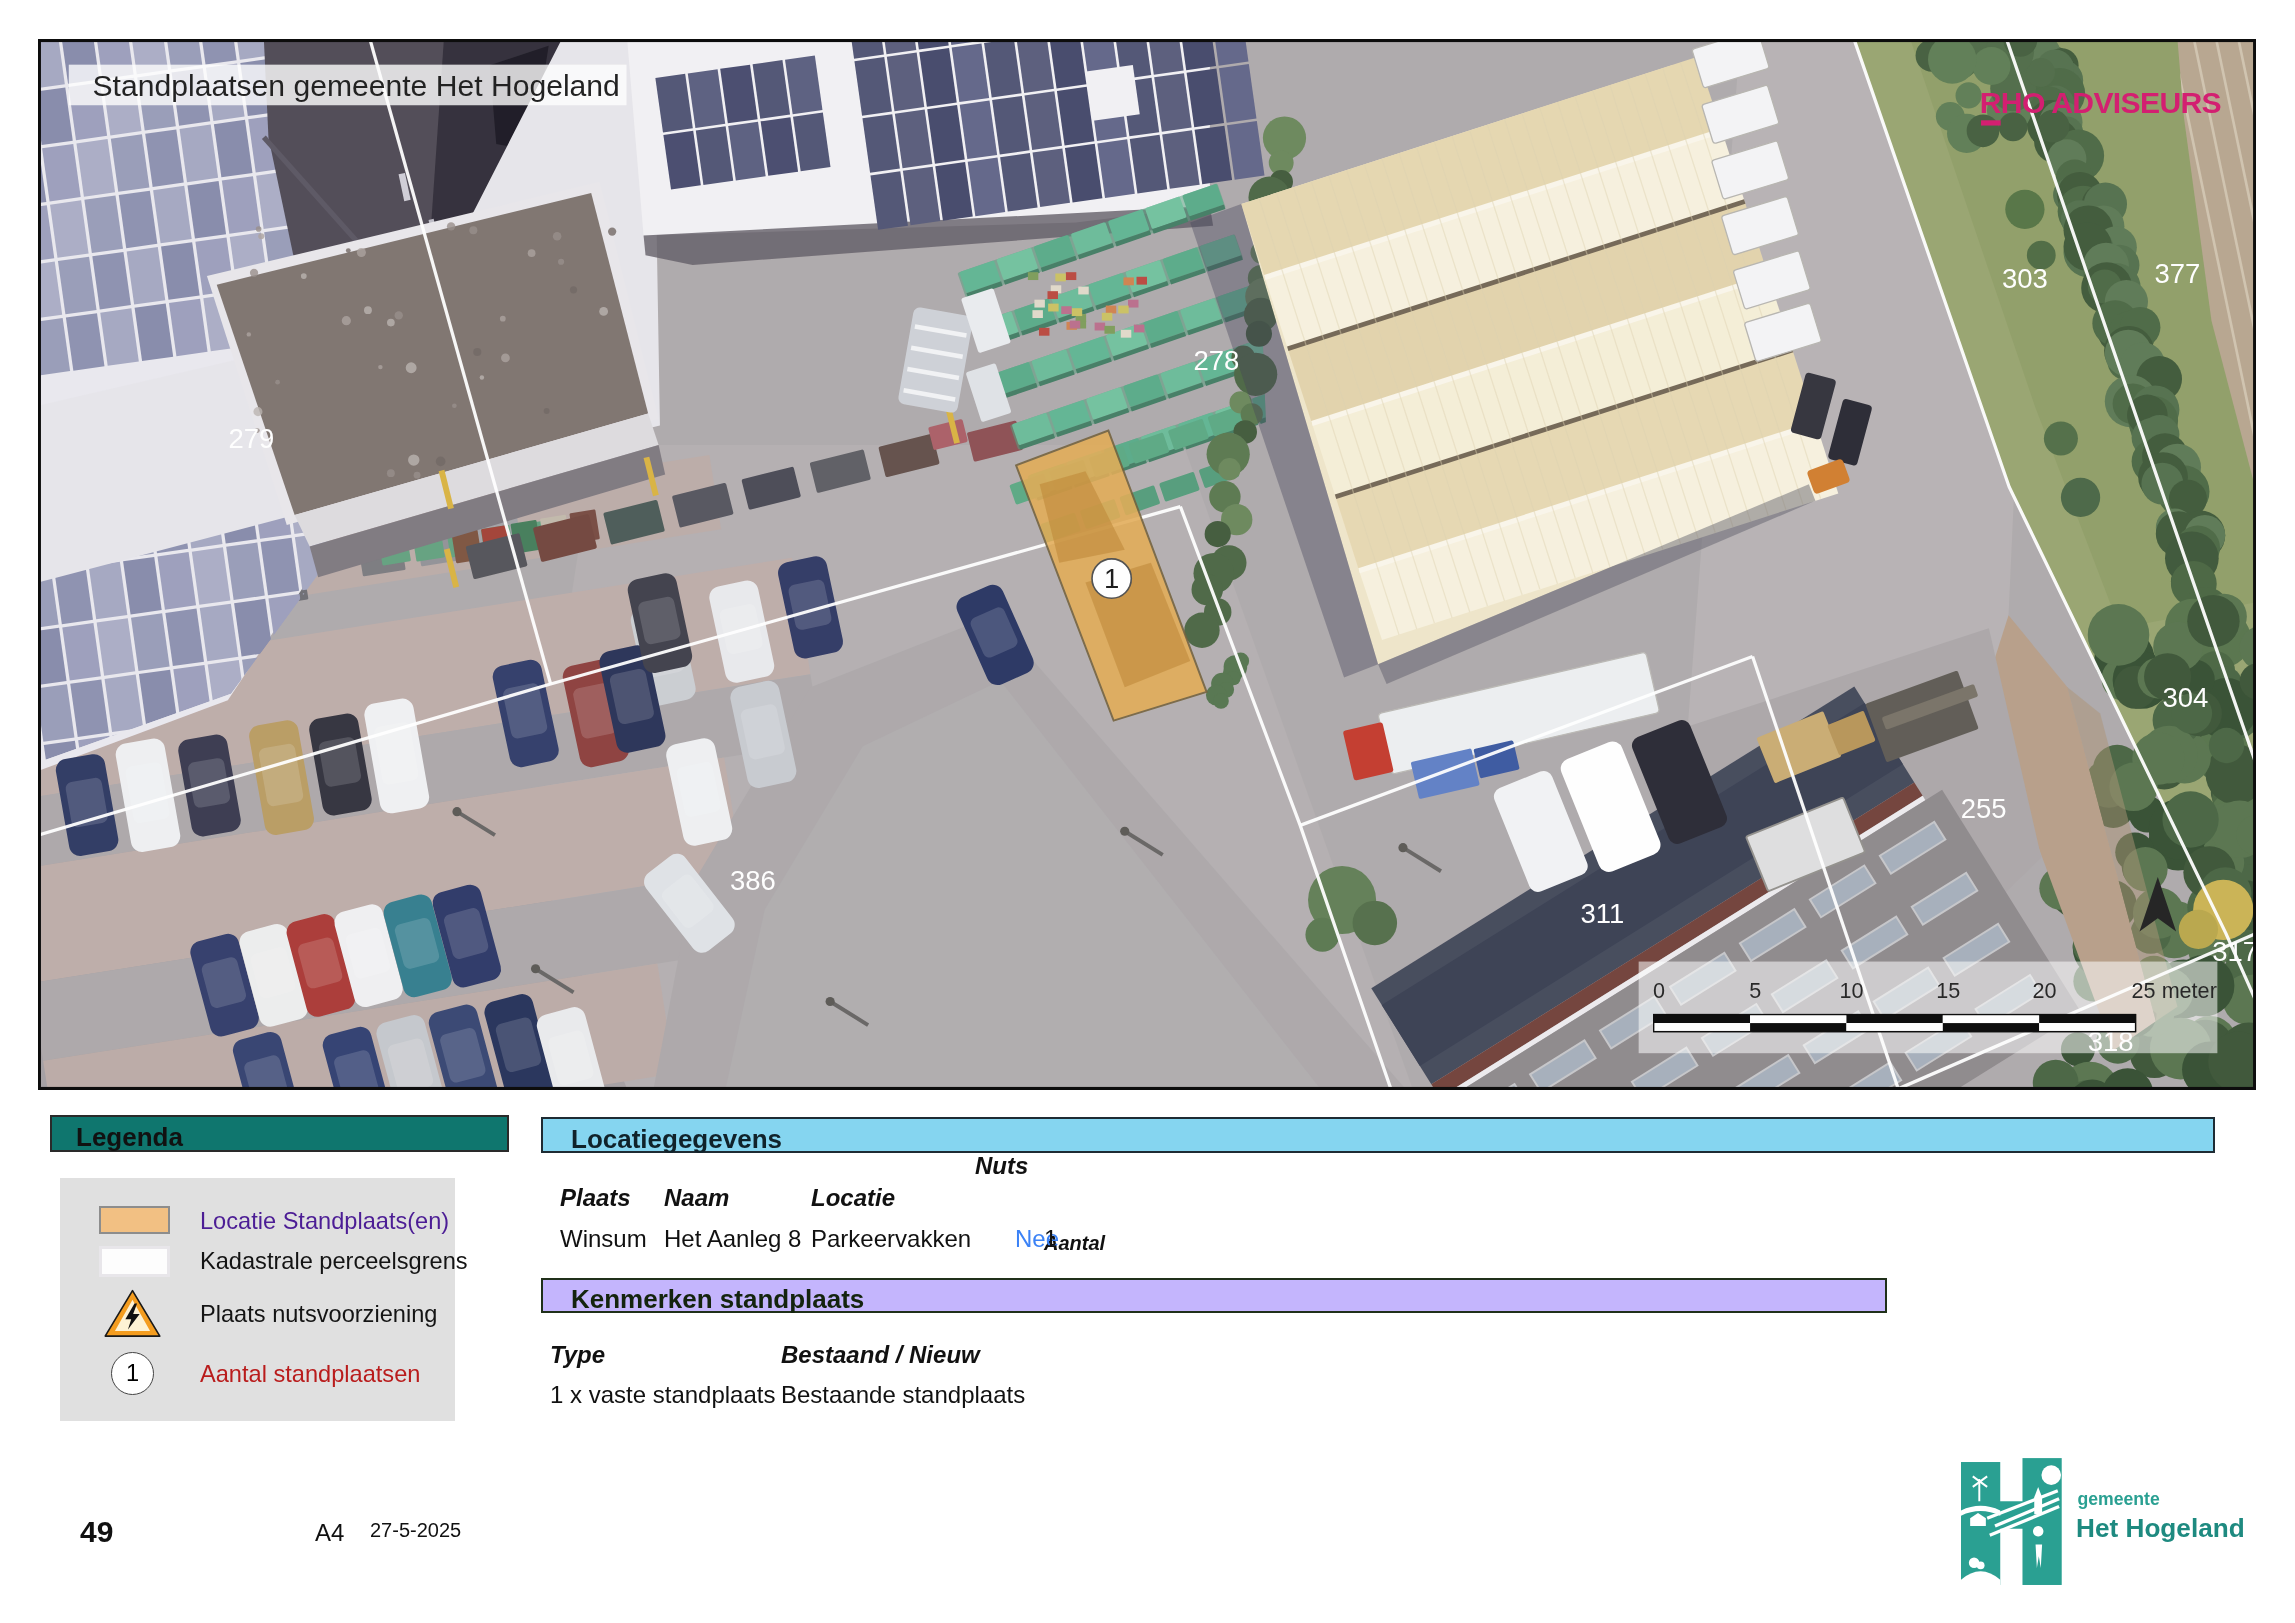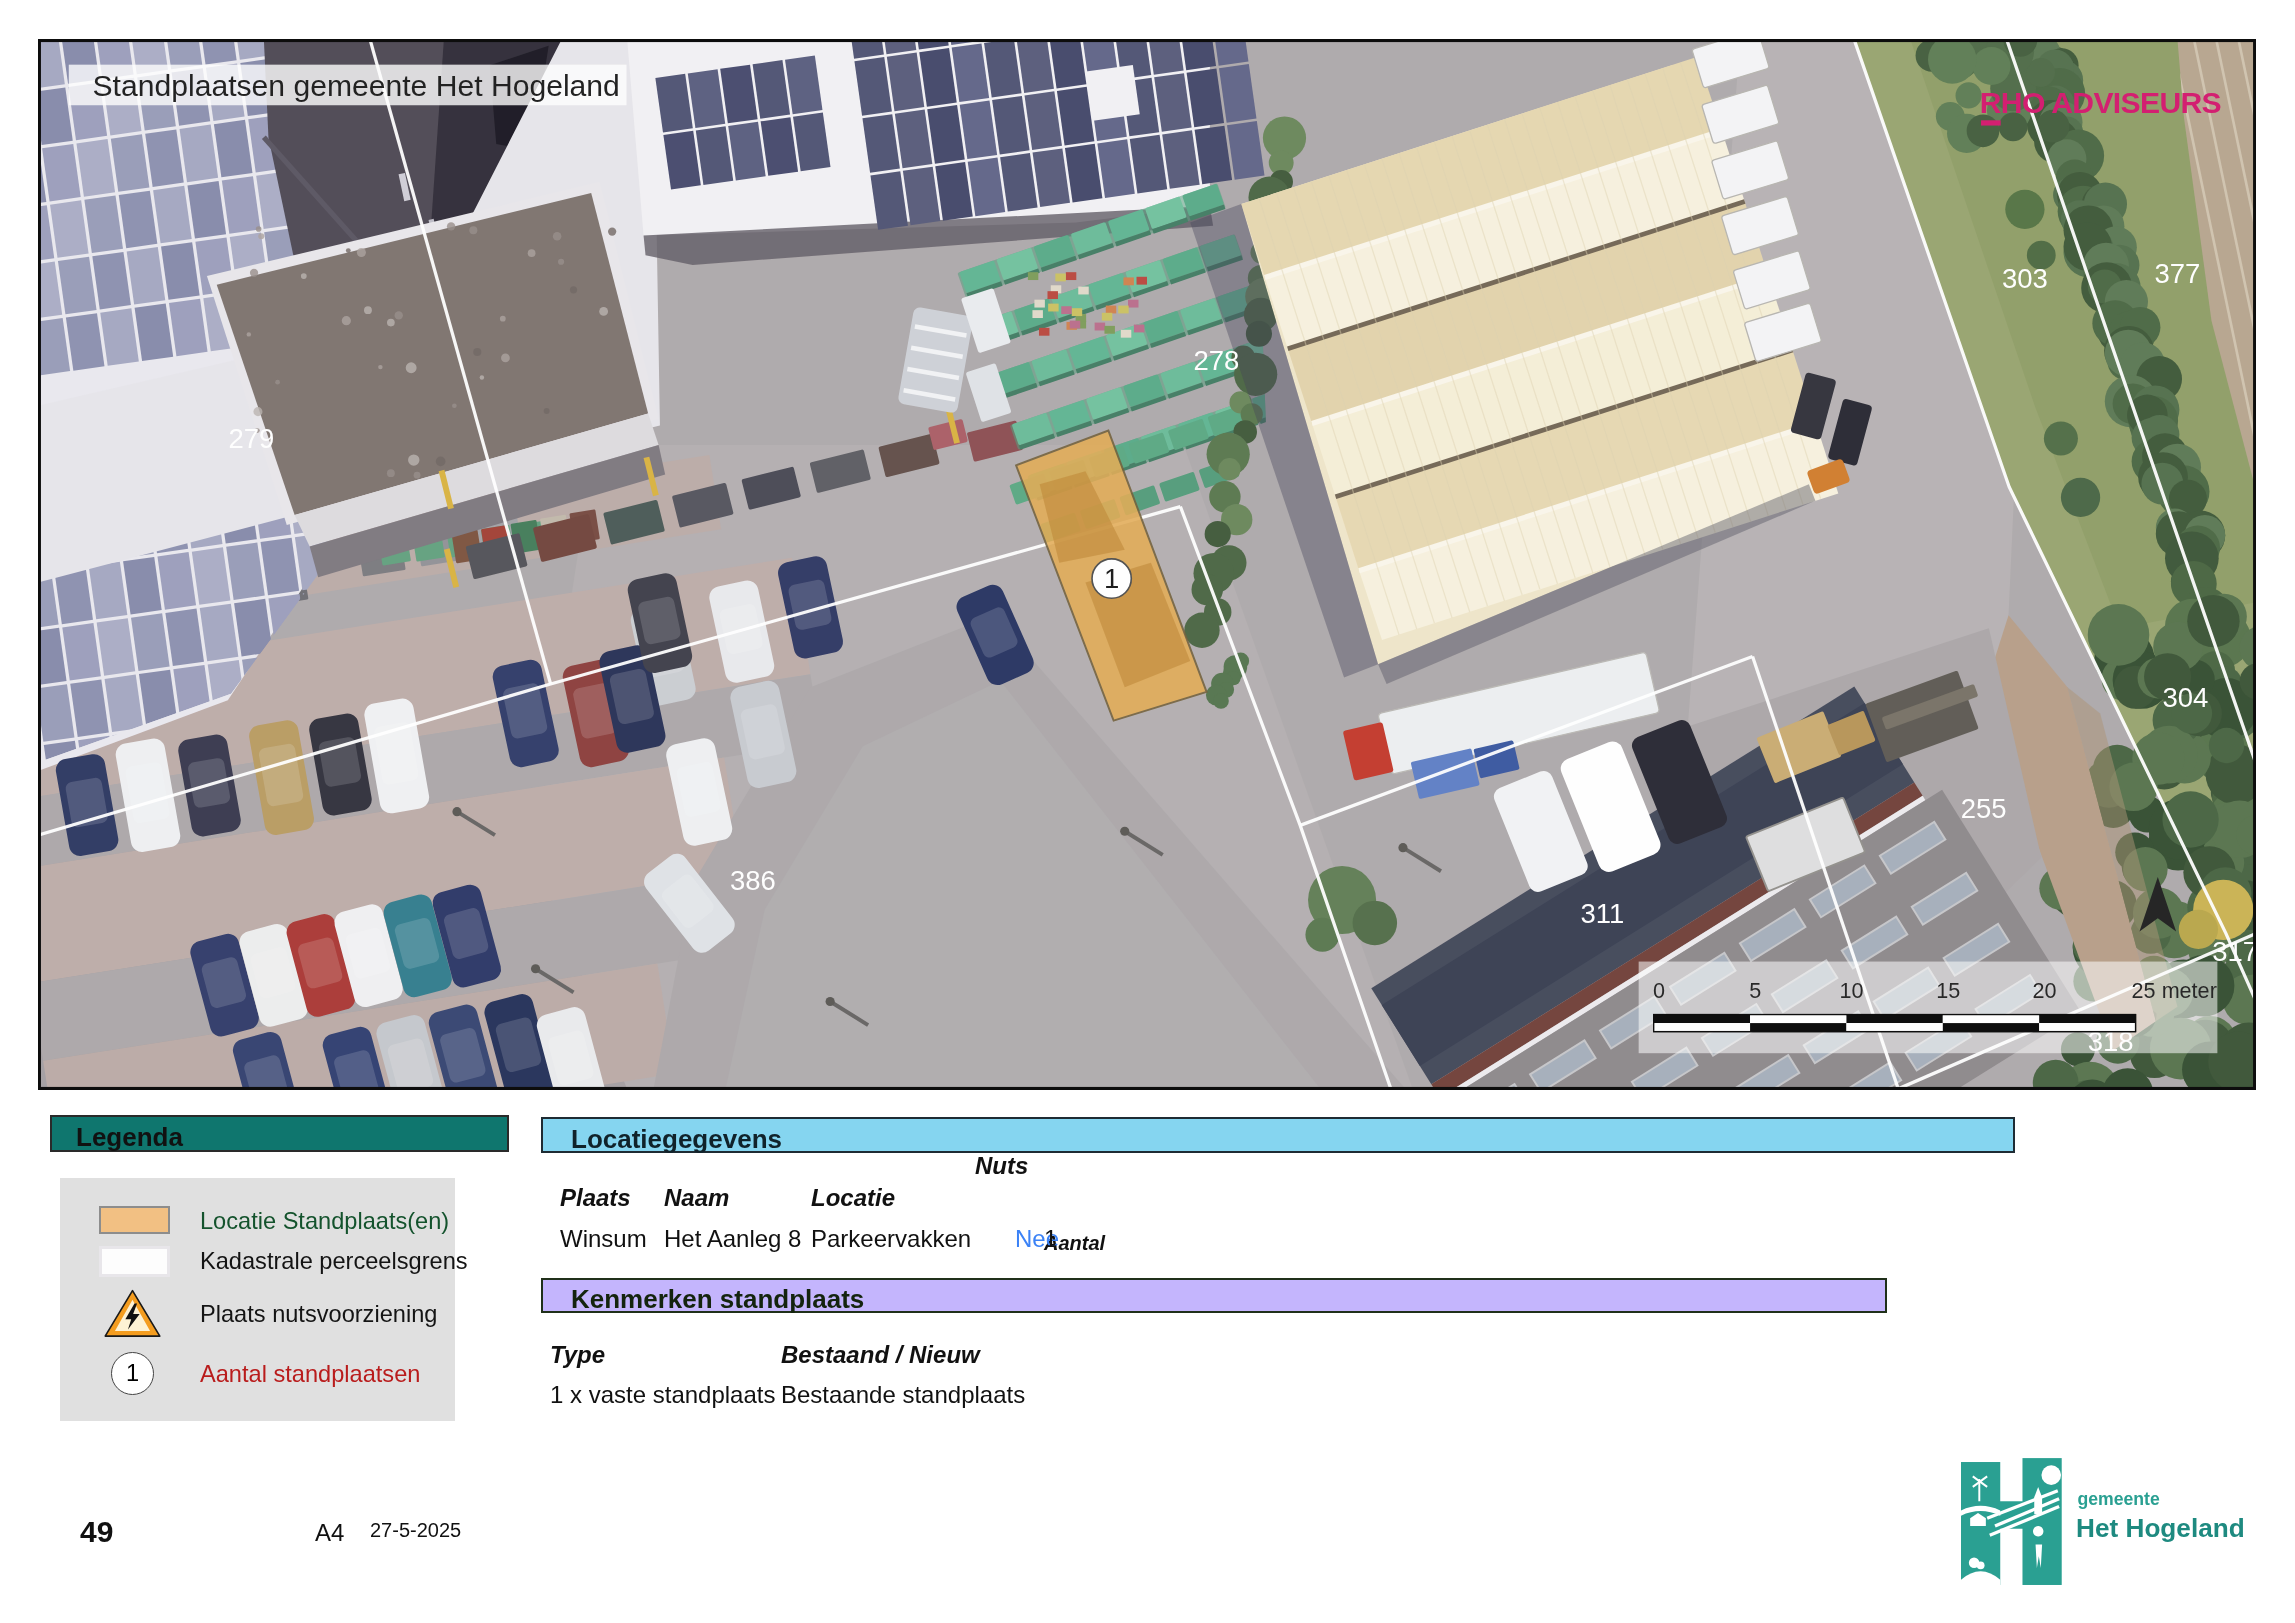--- a/index.html
+++ b/index.html
@@ -1013,26 +1013,26 @@
 <div class="abs" style="left:99px;top:1206px;width:71px;height:27.5px;background:#f2c083;border:2px solid #8d8d8d;"></div>
 <div class="abs" style="left:99px;top:1246px;width:71px;height:31px;background:#fdfdfd;border:3.3px solid #e8e6ea;"></div>
 <div class="abs" style="left:103px;top:1288px;"><svg width="59" height="52" viewBox="0 0 90 80">
       <path d="M45 4 L87 74 L3 74 Z" fill="#f49d20" stroke="#1a1a1a" stroke-width="2.5" stroke-linejoin="round"></path>
       <path d="M45 18 L72 66 L18 66 Z" fill="#fdf2d4"></path>
       <path d="M48 24 L34 48 L43 48 L38 64 L56 40 L46 40 L52 24 Z" fill="#111"></path>
     </svg></div>
 <div class="abs" style="left:111px;top:1352px;width:43px;height:43px;background:#fff;border:1.3px solid #444;border-radius:50%;">
   <div style="text-align:center;font-size:23.6px;margin-top:7.2px;">1</div>
   </div>
-<div class="abs" style="left:200px;top:1208px;font-size:23.6px;color:#14532d;">Locatie Standplaats(en)</div>
+<div class="abs" style="left:200px;top:1208px;font-size:23.6px;color:#4c1d95;">Locatie Standplaats(en)</div>
 <div class="abs" style="left:200px;top:1248px;font-size:23.6px;color:#141414;">Kadastrale perceelsgrens</div>
 <div class="abs" style="left:200px;top:1301px;font-size:23.6px;color:#141414;">Plaats nutsvoorziening</div>
 <div class="abs" style="left:200px;top:1361px;font-size:23.6px;color:#b91c1c;">Aantal standplaatsen</div>
 
-<div class="abs" style="left:541px;top:1117px;width:1474px;height:36px;background:#85d5f0;border:2px solid #1e2b33;">
+<div class="abs" style="left:541px;top:1117px;width:1674px;height:36px;background:#85d5f0;border:2px solid #1e2b33;">
  <div style="margin:4.6px 0 0 28px;font-size:26px;font-weight:bold;color:#10222a;">Locatiegegevens</div>
 </div>
 <div class="abs" style="left:560px;top:1184px;font-size:24px;font-weight:bold;font-style:italic;color:#111;">Plaats</div>
 <div class="abs" style="left:664px;top:1184px;font-size:24px;font-weight:bold;font-style:italic;color:#111;">Naam</div>
 <div class="abs" style="left:811px;top:1184px;font-size:24px;font-weight:bold;font-style:italic;color:#111;">Locatie</div>
 <div class="abs" style="left:975px;top:1152px;font-size:24px;font-weight:bold;font-style:italic;color:#111;">Nuts</div>
 <div class="abs" style="left:1044px;top:1184px;font-size:20px;font-weight:bold;font-style:italic;color:#111;margin-top:48px;">Aantal</div>
 <div class="abs" style="left:560px;top:1225px;font-size:24px;color:#111;">Winsum</div>
 <div class="abs" style="left:664px;top:1225px;font-size:24px;color:#111;">Het Aanleg 8</div>
 <div class="abs" style="left:811px;top:1225px;font-size:24px;color:#111;">Parkeervakken</div>

